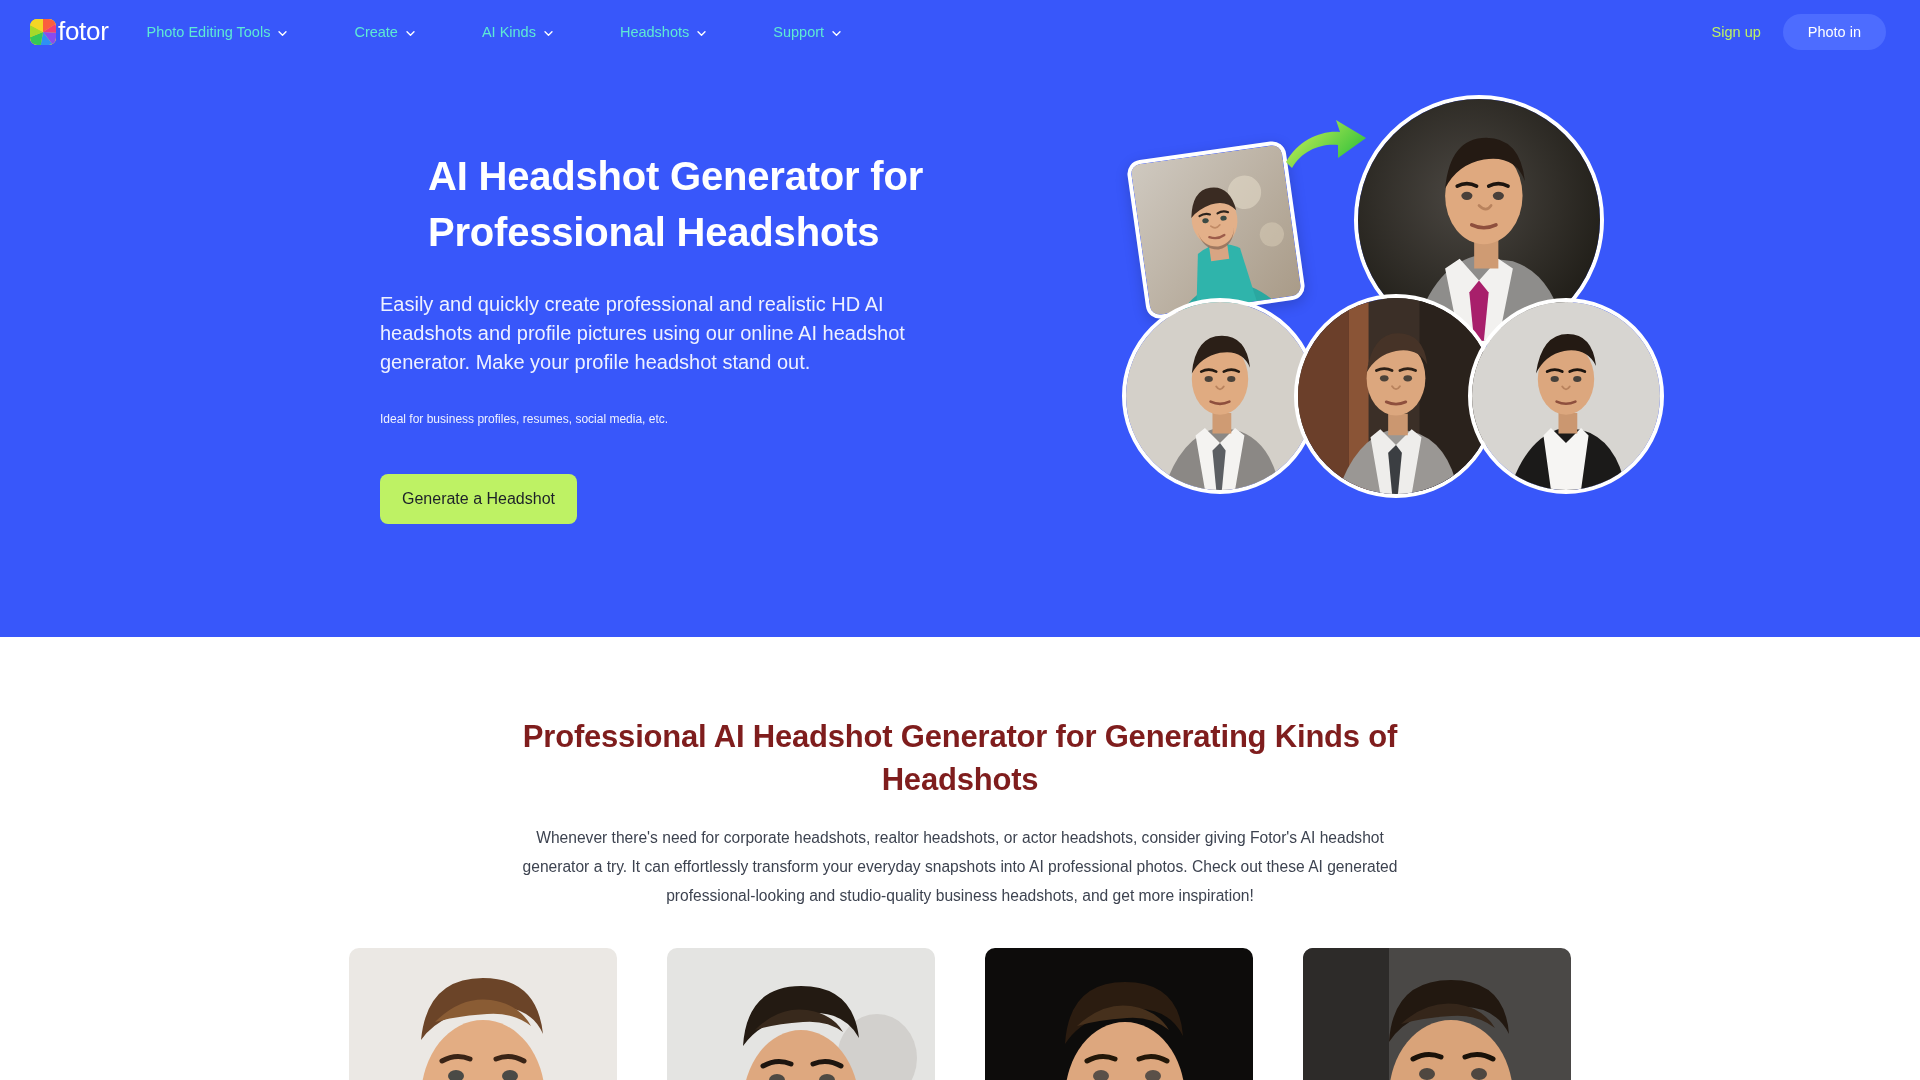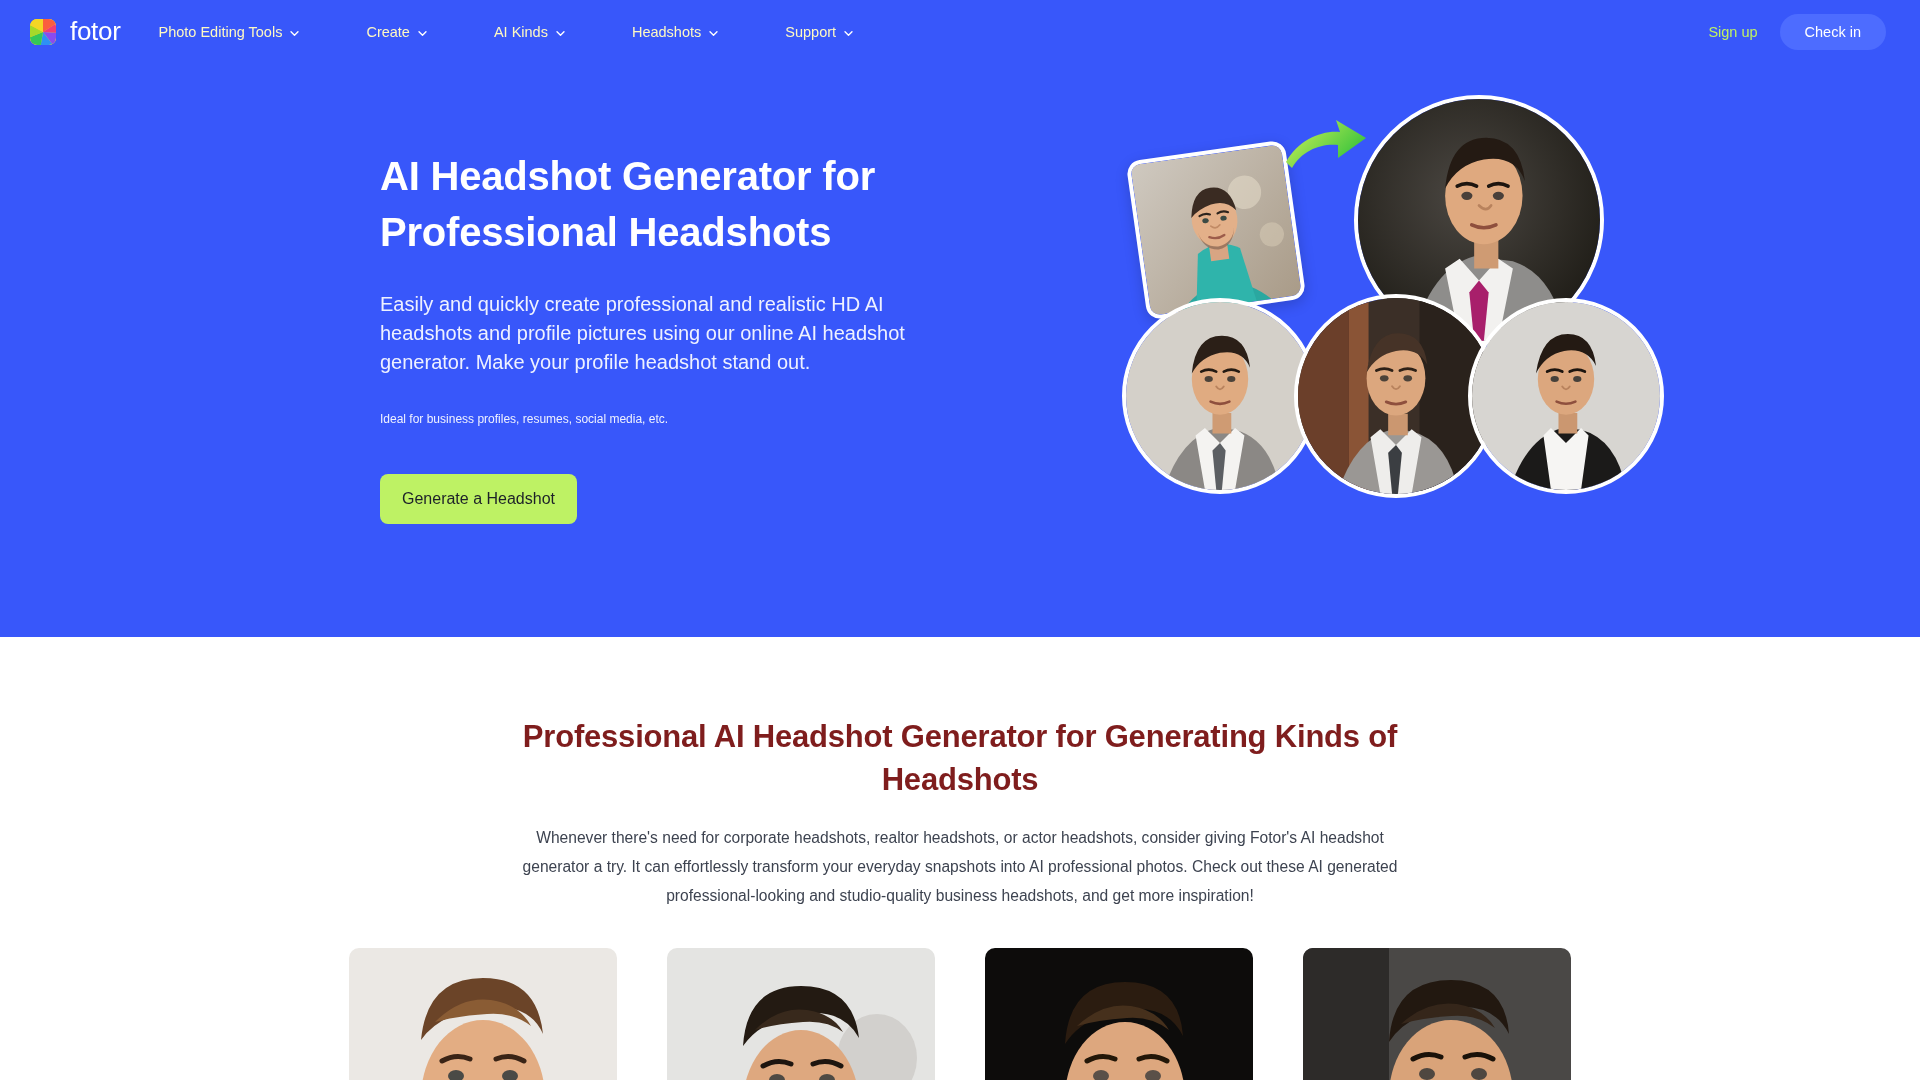--- a/index.html
+++ b/index.html
@@ -25,21 +25,21 @@
     top:0; left:0;
     width:1920px;
     height:64px;
     display:flex;
     align-items:center;
     padding:0 34px 0 30px;
   }
   .logo {
     display:flex;
     align-items:center;
-    gap:14px;
+    gap:2px;
     margin-right:38px;
     cursor:pointer;
   }
   .logo-mark {
     width:26px; height:26px;
     border-radius:7px;
     overflow:hidden;
     position:relative;
     flex:0 0 auto;
     background:#f2d23a;
@@ -52,21 +52,21 @@
     font-weight:400;
     line-height:1;
     padding-bottom:3px;
   }
 
   .nav-items { display:flex; align-items:center; }
   .nav-item {
     display:flex;
     align-items:center;
     gap:7px;
-    color:#fef9c3;
+    color:#5eead4;
     font-size:14.5px;
     padding:0 0;
     margin-right:66px;
     cursor:pointer;
     white-space:nowrap;
   }
   .nav-item:last-child { margin-right:0; }
   .chev {
     width:11px; height:11px;
     display:inline-block;
@@ -104,20 +104,21 @@
     left:380px;
     top:148px;
     width:590px;
   }
   .hero-title {
     color:#ffffff;
     font-size:40px;
     line-height:56px;
     font-weight:700;
     letter-spacing:-0.2px;
+    margin-left:48px;
   }
   .hero-para {
     color:#eef1ff;
     font-size:20px;
     line-height:29px;
     margin-top:30px;
     width:565px;
   }
   .hero-para-2 {
     color:#eef1ff;
@@ -283,21 +284,21 @@
         <span class="chev">
           <svg viewBox="0 0 12 12">
               <path d="M2.2 4.2 L6 8 L9.8 4.2" fill="none" stroke="#ffffff" stroke-width="1.5" stroke-linecap="round" stroke-linejoin="round"></path>
             </svg>
         </span>
       </div>
     </div>
 
     <div class="nav-right">
       <span class="signup">Sign up</span>
-      <button class="signin">Check in</button>
+      <button class="signin">Photo in</button>
     </div>
   </div>
 
   <div class="hero-text">
     <h1 class="hero-title">
       <span>AI Headshot Generator for</span><br>
       <span>Professional Headshots</span>
     </h1>
     <p class="hero-para">Easily and quickly create professional and realistic HD AI headshots and profile pictures using our online AI headshot generator. Make your profile headshot stand out.</p>
     <p class="hero-para-2">Ideal for business profiles, resumes, social media, etc.</p>

